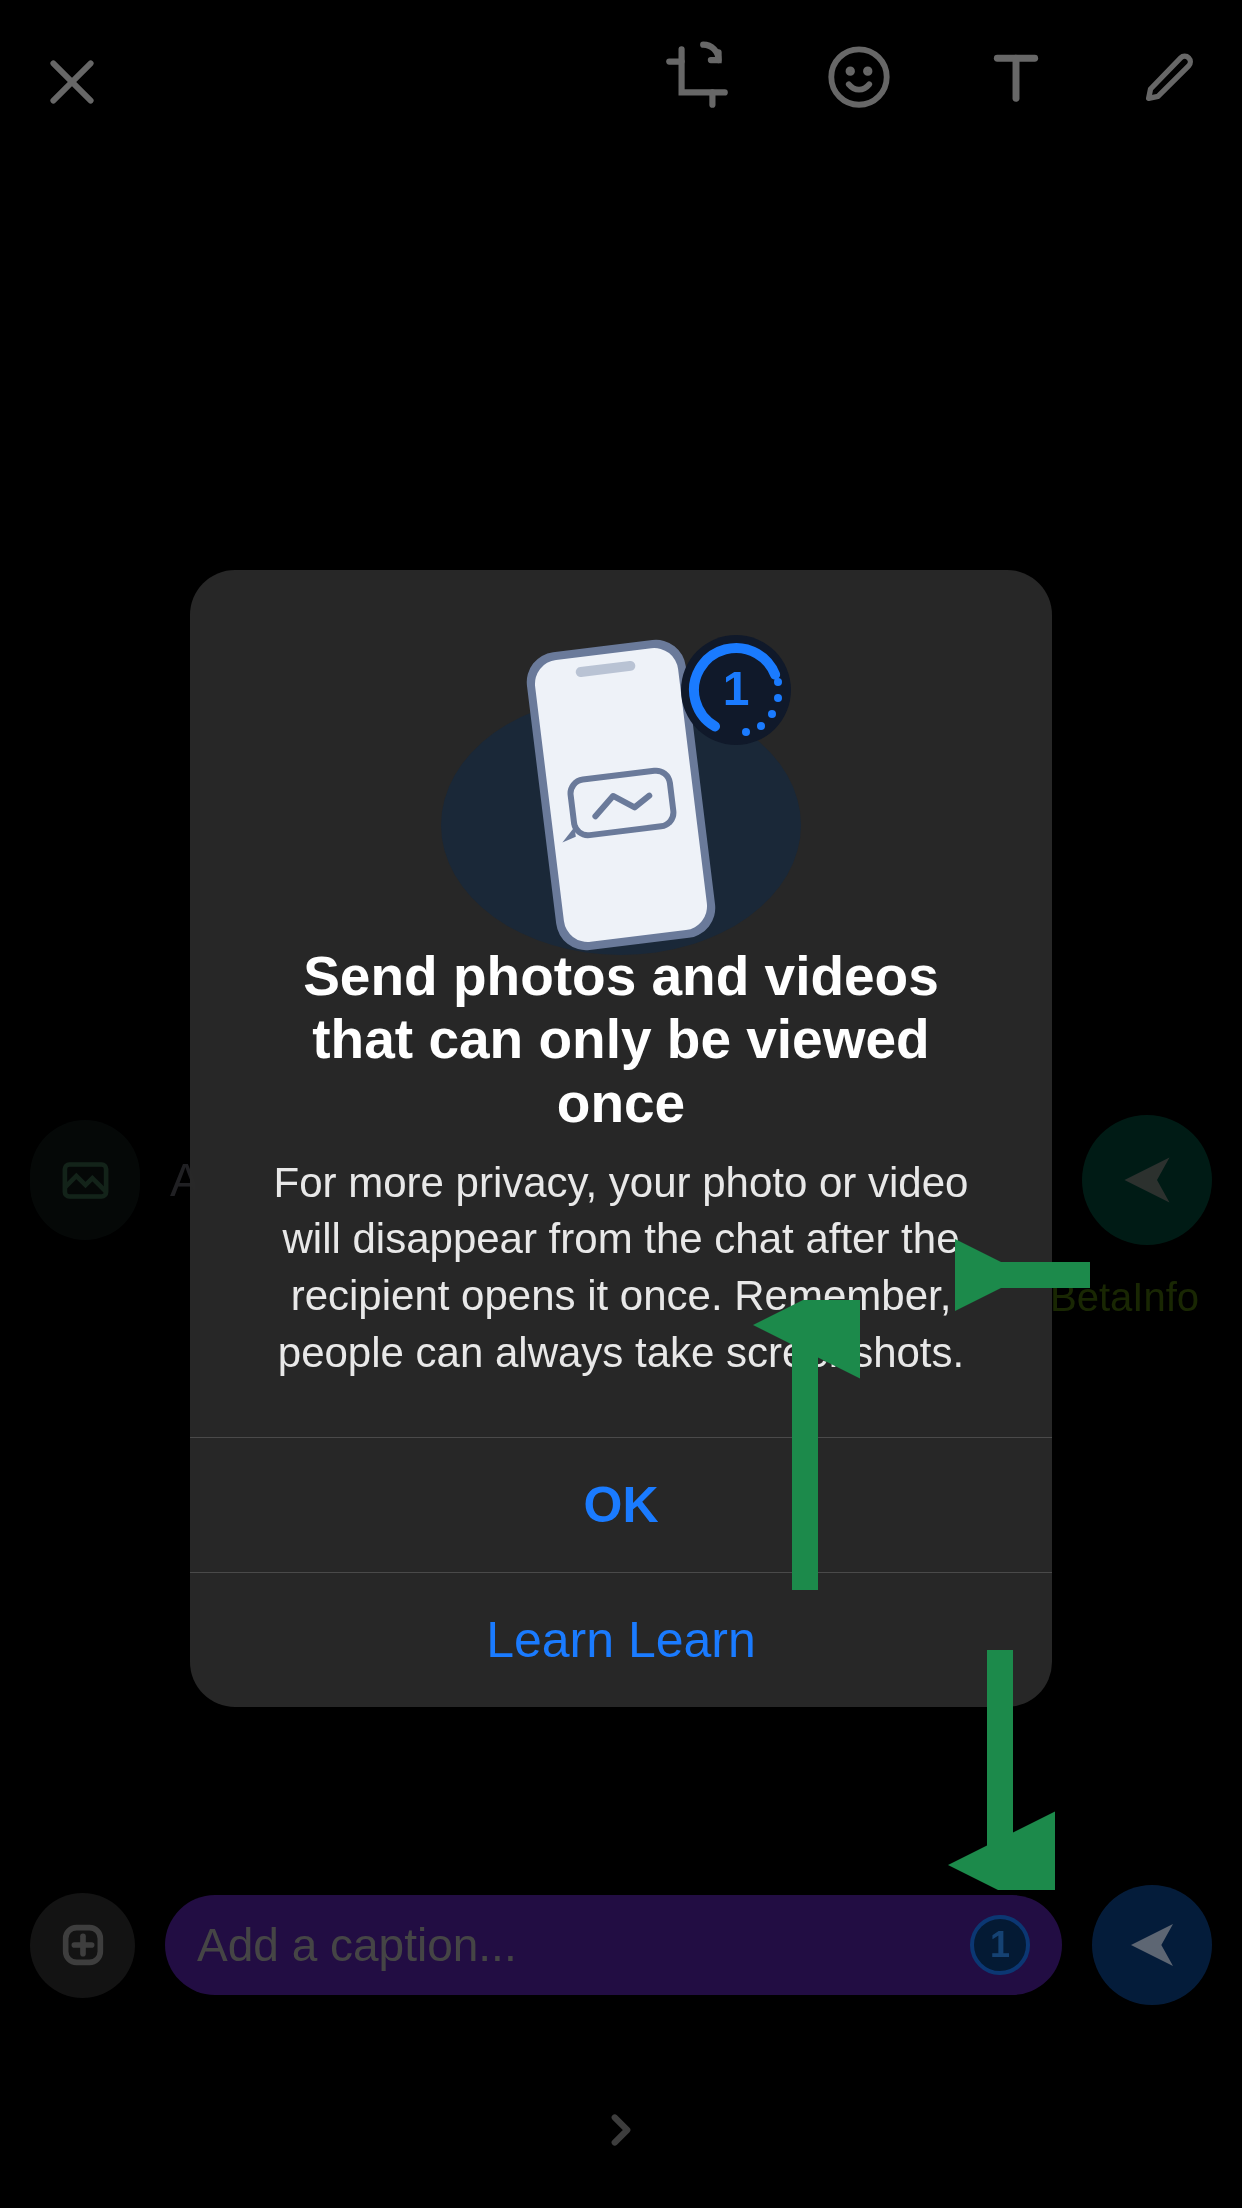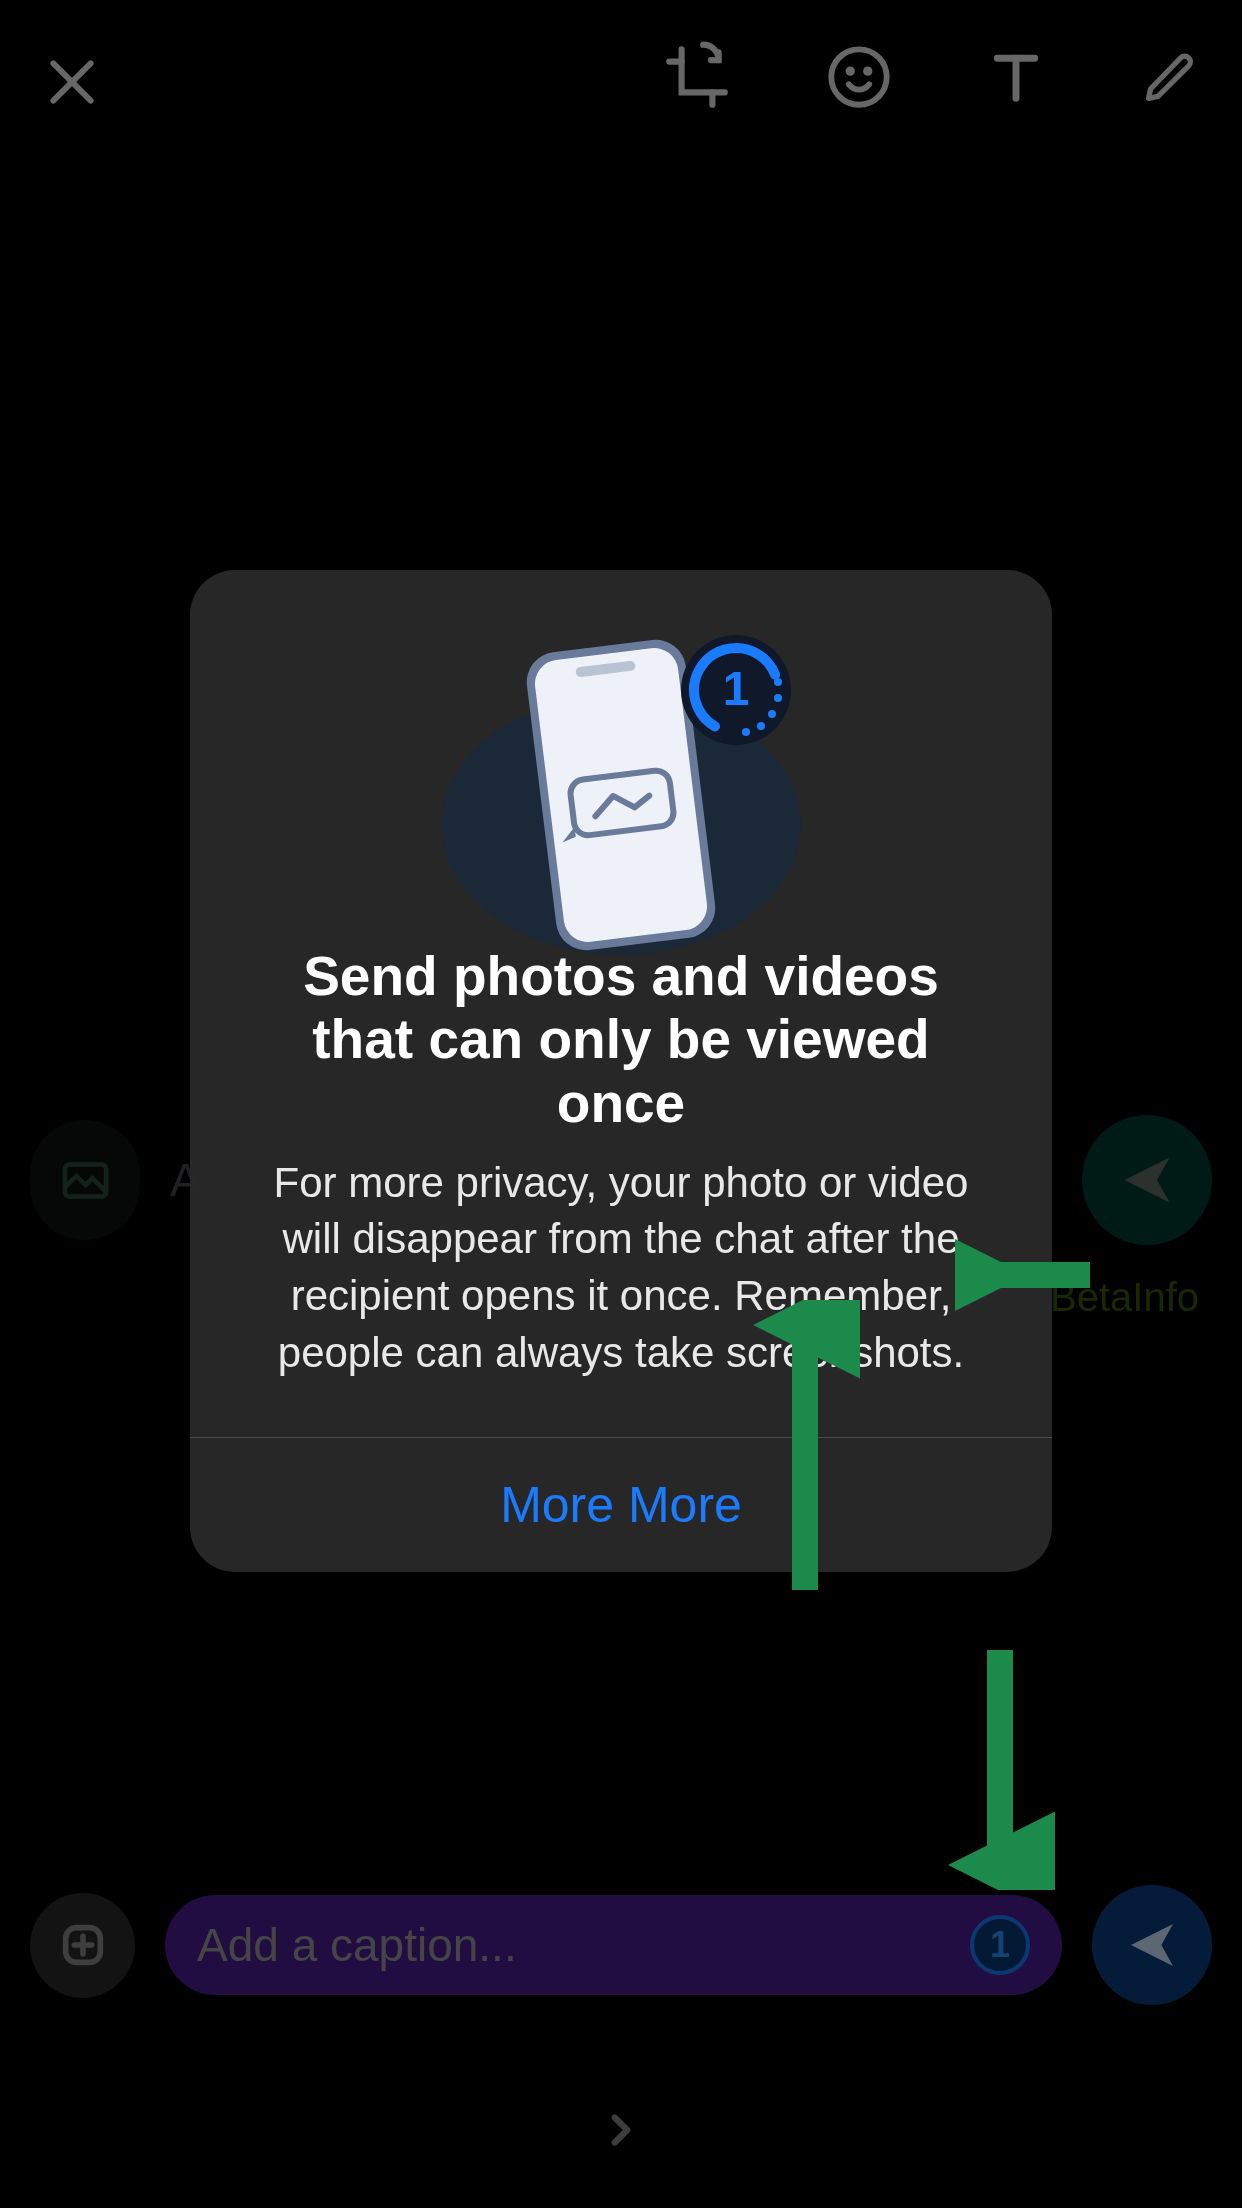--- a/index.html
+++ b/index.html
@@ -166,21 +166,24 @@
         <circle cx="91" cy="79" r="4" fill="#1a7bff"></circle>
         <circle cx="80" cy="91" r="4" fill="#1a7bff"></circle>
         <circle cx="65" cy="97" r="4" fill="#1a7bff"></circle>
         <text x="55" y="70" text-anchor="middle" fill="#1a7bff" font-size="48" font-weight="700" font-family="-apple-system,Arial">1</text>
       </g>
     </svg>
   </div>
   <div class="title">Send photos and videos that can only be viewed once</div>
   <div class="body">For more privacy, your photo or video will disappear from the chat after the recipient opens it once. Remember, people can always take screenshots.</div>
   <div class="btn-row">
-    <button class="dlg-btn">More More</button>
+    <button class="dlg-btn bold">OK</button>
+  </div>
+  <div class="btn-row">
+    <button class="dlg-btn">Learn Learn</button>
   </div>
 </div>
 
 <div class="caption-bar">
   <div class="plus-btn">
     <svg width="52" height="52" viewBox="0 0 24 24" fill="none" stroke-width="2.6" stroke-linecap="round">
       <rect x="4" y="4" width="16" height="16" rx="5" stroke="#8a8a8a" fill="none"></rect>
       <line x1="12" y1="8" x2="12" y2="16" stroke="#8a8a8a"></line>
         <line x1="8" y1="12" x2="16" y2="12" stroke="#8a8a8a"></line>
     </svg>

